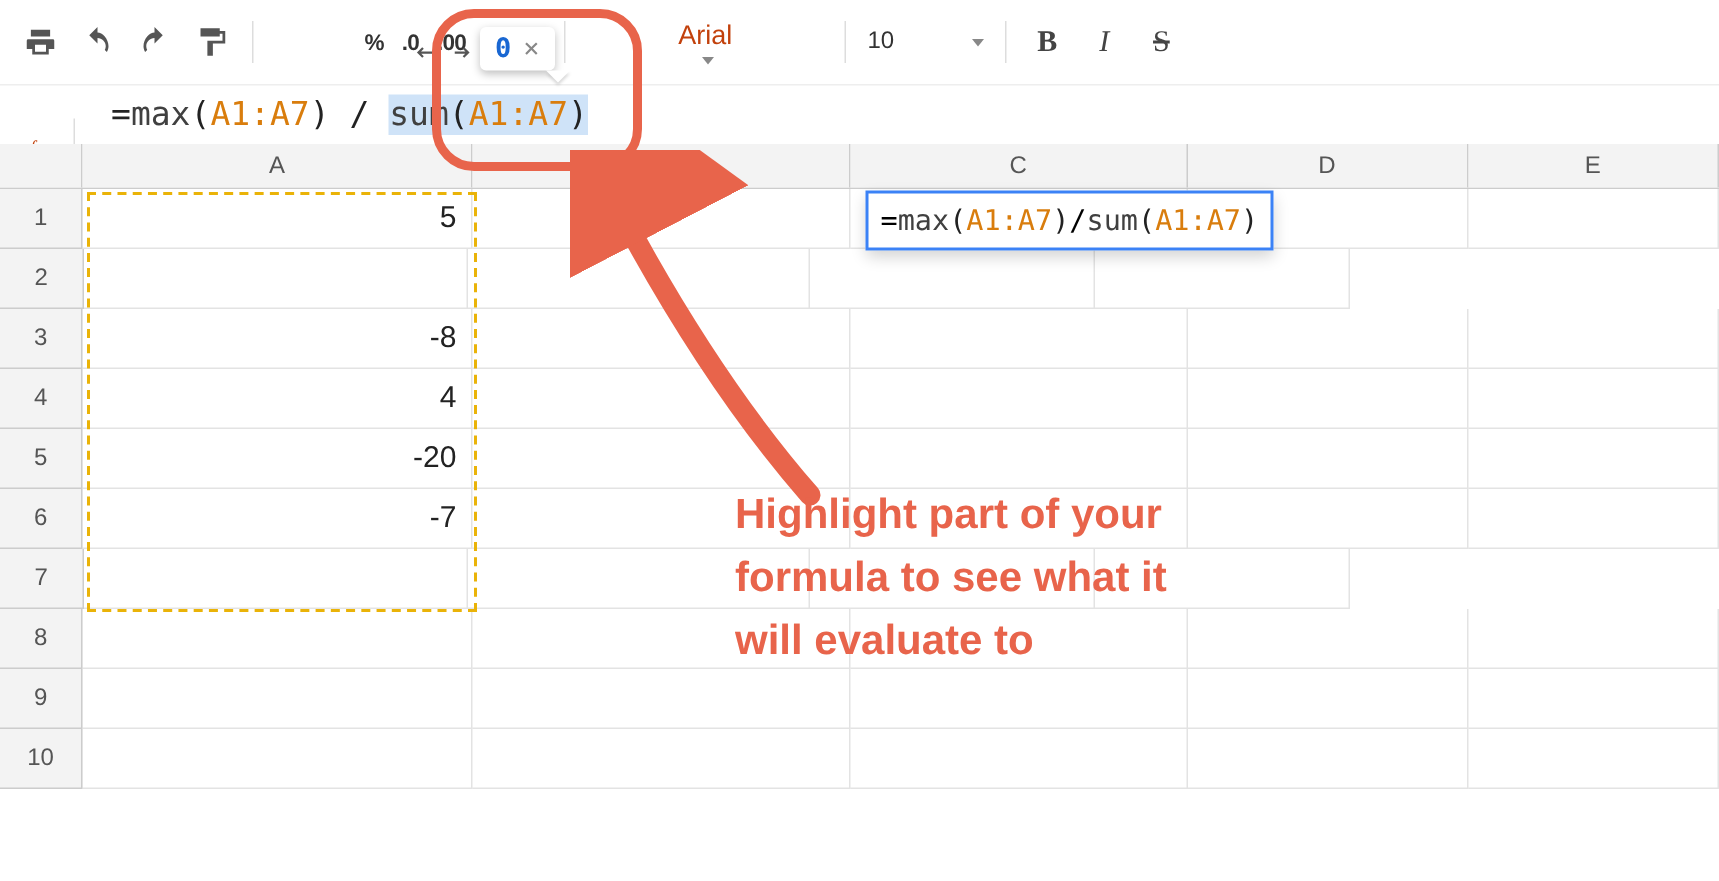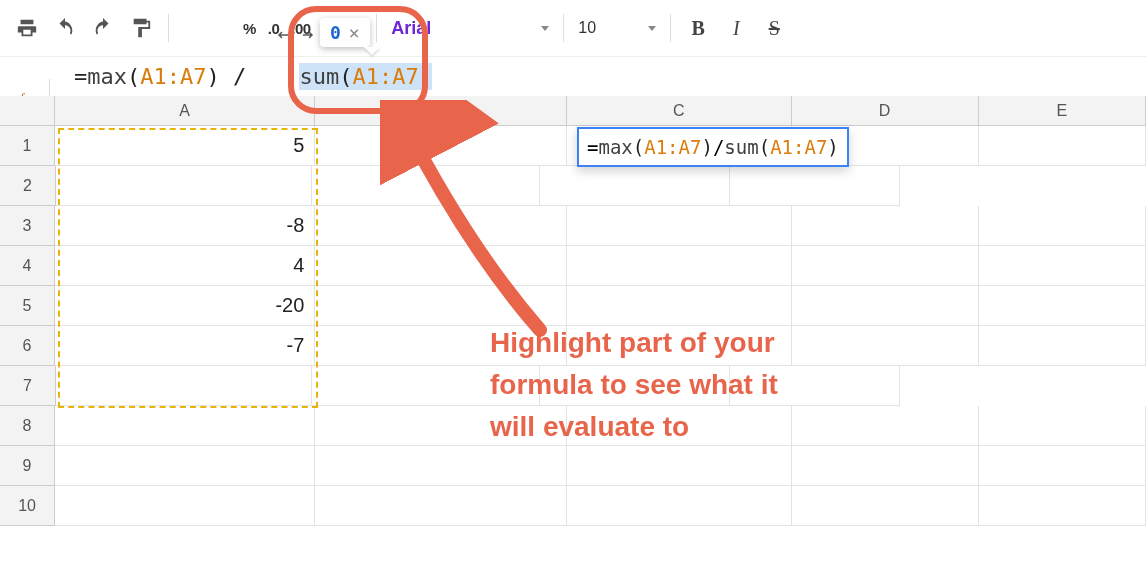--- a/index.html
+++ b/index.html
@@ -24,35 +24,35 @@
     display: flex; align-items: center; justify-content: center;
     color: #444;
     margin: 0 3px;
     cursor: pointer;
   }
   .tb-sep { width: 1px; height: 28px; background: #ddd; margin: 0 8px; }
   .tb-text { font-size: 14px; color: #444; padding: 0 6px; cursor: pointer; }
   .tb-num { font-size: 15px; color: #333; font-weight: bold; letter-spacing: -0.5px; }
   .tb-drop { display: inline-flex; align-items: center; gap: 4px; cursor: pointer; padding: 0 6px; }
   .tb-caret { width:0;height:0;border-left:4px solid transparent;border-right:4px solid transparent;border-top:5px solid #888; margin-left:4px;}
-  .font-name { width: 170px; justify-content:space-between; font-size:18px; color:#6d28d9; font-weight:bold;}
+  .font-name { width: 170px; justify-content:space-between; font-size:18px; color:#c2410c; font-weight:normal;flex-direction:column;}
   .font-size { width: 90px; justify-content:space-between; font-size:16px; color:#333;}
   .bold { font-weight: bold; font-size: 20px; font-family: Georgia, serif;}
   .italic { font-style: italic; font-size: 20px; font-family: Georgia, serif;}
   .strike { text-decoration: line-through; font-size: 20px; font-family: Georgia, serif; }
 
   
   .formula-row { height: 40px; border-top: 1px solid #eee; display:flex; align-items:center; }
   .fx-label { width: 50px; text-align:center; font-style: italic; font-family: Georgia, serif; font-size: 12px; color:#c2410c; border-right: 1px solid #ddd; height: 100%; display:flex; align-items:center; justify-content:center;margin-top:44px;}
   .formula-input { flex:1; padding: 0 24px; font-family: "Consolas","Menlo",monospace; font-size: 22px; color:#222; position: relative; }
   .tok-fn { color:#404040; }
   .tok-rng1 { color: #d97d0d; }
   .tok-rng2 { color: #d97d0d; }
   .tok-paren { color:#222; }
-  .sel-part { background: #cfe3f8; padding: 1px 0; margin-left: 40px; }
+  .sel-part { background: #cfe3f8; padding: 1px 0; }
 
   
   .grid-area { position:absolute; top: 96px; left:0; right:0; bottom:0; }
   .col-headers { display:flex; height: 30px; background:#f3f3f3; border-bottom:1px solid #ccc; }
   .corner { width: 56px; border-right:1px solid #ccc; background:#f3f3f3; }
   .col-h { border-right:1px solid #ccc; display:flex; align-items:center; justify-content:center; color:#555; font-size:16px; background:#f3f3f3;}
   .col-A { width: 264px; }
   .col-B { width: 256px; }
   .col-C { width: 228px; }
   .col-D { width: 190px; }

